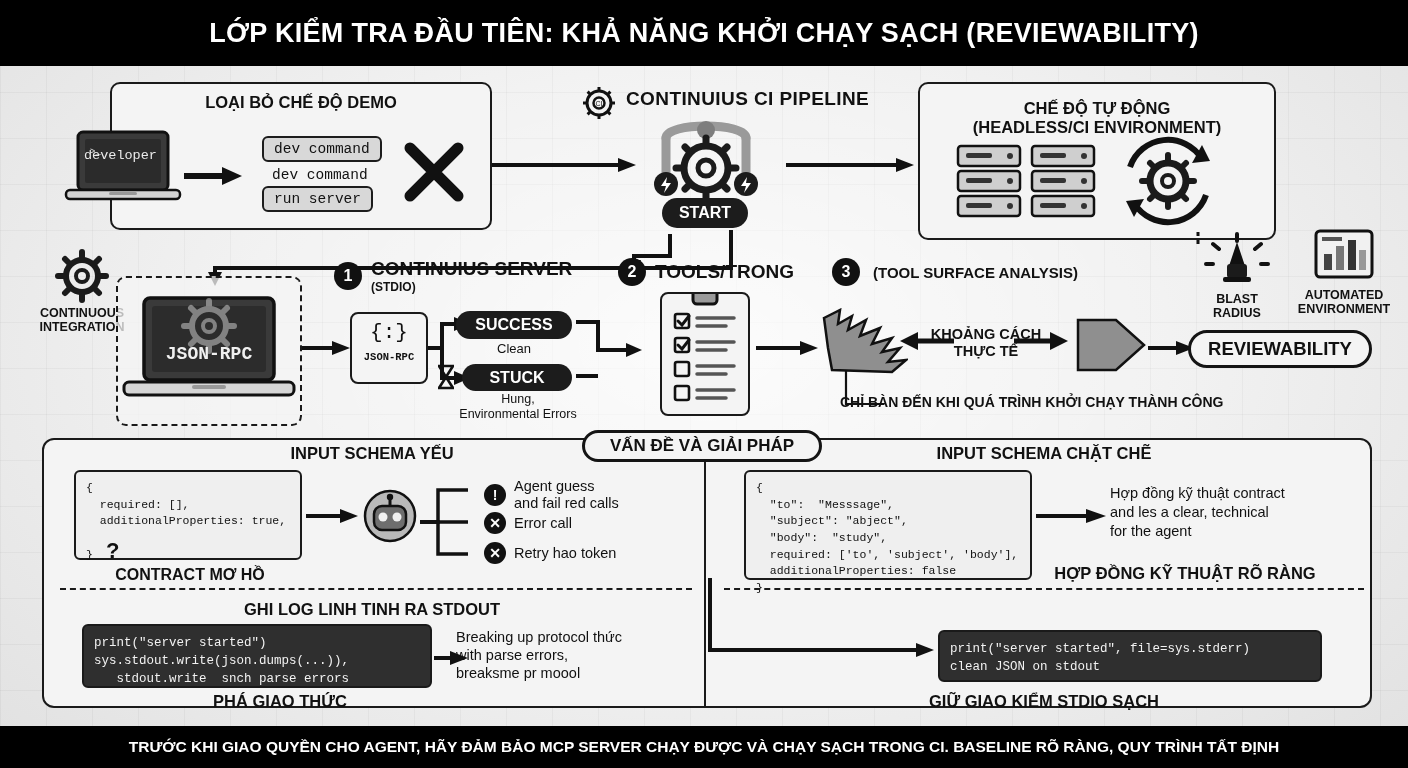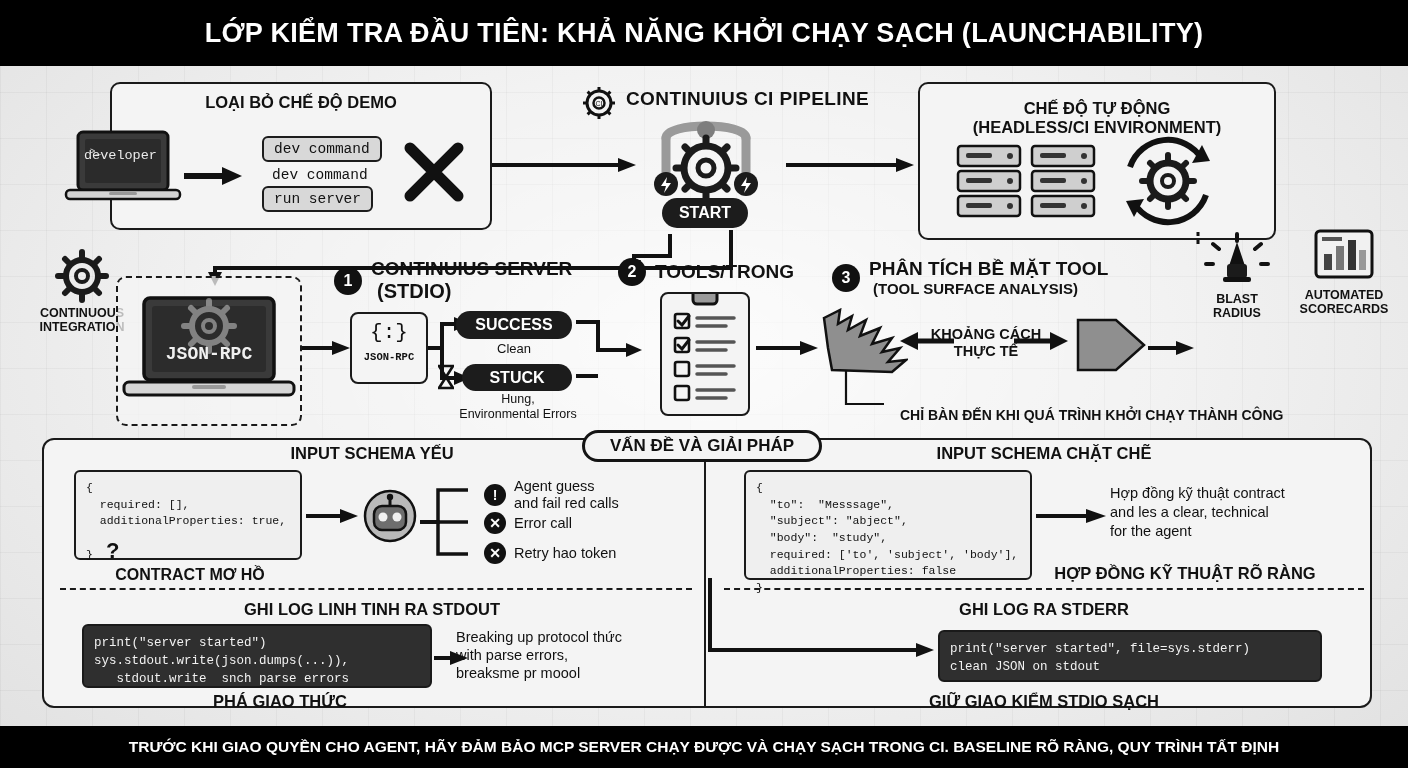--- a/index.html
+++ b/index.html
@@ -110,21 +110,21 @@
   }
 </style>
 </head>
 <body>
 
 <div class="page">
   <div class="bg-circuit nolbl"></div>
   <div class="bg-vign nolbl"></div>
 
   <div class="title-bar">
-    <div class="t">LỚP KIỂM TRA ĐẦU TIÊN: KHẢ NĂNG KHỞI CHẠY SẠCH (LAUNCHABILITY)</div>
+    <div class="t">LỚP KIỂM TRA ĐẦU TIÊN: KHẢ NĂNG KHỞI CHẠY SẠCH (REVIEWABILITY)</div>
   </div>
 
   <div class="panel" style="left:110px; top:82px; width:382px; height:148px;">
     <div class="hdr" style="margin-top:9px;">LOẠI BỎ CHẾ ĐỘ DEMO</div>
   </div>
 
   <div style="position:absolute; left:64px; top:128px; width:118px; height:88px;">
     <svg width="118" height="88" viewBox="0 0 118 88">
       <rect x="14" y="4" width="90" height="58" rx="5" fill="#3a3a3a" stroke="#111" stroke-width="3"></rect>
       <rect x="21" y="11" width="76" height="44" rx="2" fill="#2b2b2b"></rect>
@@ -272,21 +272,21 @@
         <rect x="3" y="3" width="56" height="46" rx="4" fill="#f1f1f1" stroke="#111" stroke-width="3"></rect>
         <rect x="11" y="26" width="8" height="16" fill="#444"></rect>
         <rect x="23" y="18" width="8" height="24" fill="#777"></rect>
         <rect x="35" y="12" width="8" height="30" fill="#333"></rect>
         <rect x="46" y="22" width="7" height="20" fill="#999"></rect>
         <rect x="9" y="9" width="20" height="4" fill="#555"></rect>
       </svg>
     </div>
     <div class="small-caption" style="margin-top:2px;">
       <span>AUTOMATED</span><br>
-      <span>SCORECARDS</span>
+      <span>ENVIRONMENT</span>
     </div>
   </div>
 
   <div style="position:absolute;left:26px;top:248px;width:112px;">
     <div style="display:flex;justify-content:center;">
       <svg width="58" height="56" viewBox="0 0 58 56">
         <g transform="translate(29,28)">
           <circle r="16" fill="none" stroke="#1b1b1b" stroke-width="6"></circle>
           <circle r="6" fill="none" stroke="#1b1b1b" stroke-width="4"></circle>
           <g stroke="#1b1b1b" stroke-width="6" stroke-linecap="round">
@@ -316,33 +316,32 @@
   <div style="position:absolute;left:1188px;top:232px;">
     <svg width="20" height="18" viewBox="0 0 20 18">
         <path d="M10 0 V16" stroke="#111" stroke-width="3" stroke-dasharray="4 4" fill="none"></path>
       </svg>
   </div>
 
   <div style="position:absolute;left:334px;top:258px;display:flex;align-items:center;gap:9px;">
     <span class="numcirc">1</span>
     <div>
       <div class="sec-title" style="font-size:19px;">CONTINUIUS SERVER</div>
-      <div style="font-size:20px;font-weight:bold;margin-left:6px;">(STDIO)</div>
+      <div style="font-size:12px;font-weight:bold;">(STDIO)</div>
     </div>
   </div>
 
   <div style="position:absolute;left:618px;top:258px;display:flex;align-items:center;gap:9px;">
     <span class="numcirc">2</span>
     <div class="sec-title" style="font-size:19px;">TOOLS/TRONG</div>
   </div>
 
   <div style="position:absolute;left:832px;top:258px;display:flex;align-items:center;gap:9px;">
     <span class="numcirc">3</span>
     <div>
-      <div class="sec-title" style="font-size:19px;">PHÂN TÍCH BỀ MẶT TOOL</div>
       <div style="font-size:15px;font-weight:bold;margin-left:4px;">(TOOL SURFACE ANALYSIS)</div>
     </div>
   </div>
 
   <div class="panel dashed" style="left:116px;top:276px;width:186px;height:150px;"></div>
   <div style="position:absolute;left:120px;top:292px;">
     <svg width="178" height="128" viewBox="0 0 178 128">
       <rect x="24" y="6" width="130" height="82" rx="6" fill="#3a3a3a" stroke="#111" stroke-width="3.5"></rect>
       <rect x="32" y="14" width="114" height="66" rx="3" fill="#2c2c2c"></rect>
       <rect x="4" y="90" width="170" height="13" rx="5" fill="#d6d6d6" stroke="#111" stroke-width="3"></rect>
@@ -455,27 +454,28 @@
       <path d="M2 6 H40 L68 31 L40 56 H2 Z" fill="#8f8f8f" stroke="#111" stroke-width="2.5"></path>
     </svg>
   </div>
   <div style="position:absolute;left:1148px;top:338px;">
     <svg width="48" height="20" viewBox="0 0 48 20">
         <path d="M0 10 H30" stroke="#111" stroke-width="4" fill="none"></path>
         <path d="M28 3 L46 10 L28 17 Z" fill="#111"></path>
       </svg>
   </div>
 
+  <div class="pill pill-light" style="position:absolute;left:1188px;top:330px;width:184px;height:38px;font-size:18.5px;">REVIEWABILITY</div>
 
   <div style="position:absolute;left:840px;top:368px;">
     <svg width="48" height="44" viewBox="0 0 48 44">
         <path d="M6 2 V36 H44" stroke="#111" stroke-width="2.2" fill="none"></path>
       </svg>
   </div>
-  <div style="position:absolute;left:900px;top:394px;font-size:14px;font-weight:bold;margin-top:13px;">CHỈ BÀN ĐẾN KHI QUÁ TRÌNH KHỞI CHẠY THÀNH CÔNG</div>
+  <div style="position:absolute;left:840px;top:394px;font-size:14px;font-weight:bold;">CHỈ BÀN ĐẾN KHI QUÁ TRÌNH KHỞI CHẠY THÀNH CÔNG</div>
 
   <div class="panel" style="left:42px;top:438px;width:1330px;height:270px;border-radius:12px;"></div>
   <div style="position:absolute;left:704px;top:438px;width:2px;height:270px;background:#1a1a1a;"></div>
 
   <div class="pill pill-light" style="position:absolute;left:582px;top:430px;width:240px;height:32px;font-size:17px;z-index:5;">VẤN ĐỀ VÀ GIẢI PHÁP</div>
 
   <div style="position:absolute;left:62px;top:444px;width:620px;text-align:center;font-size:16.5px;font-weight:bold;">INPUT SCHEMA YẾU</div>
 
   <div class="code code-light" style="position:absolute;left:74px;top:470px;width:228px;height:90px;">{
   required: [],
@@ -557,21 +557,20 @@
         <path d="M50 3 L70 10 L50 17 Z" fill="#111"></path>
       </svg>
   </div>
   <div style="position:absolute;left:1110px;top:484px;width:260px;font-size:14.5px;line-height:1.3;white-space:pre;">Hợp đồng kỹ thuật contract
 and les a clear, technical
 for the agent</div>
   <div style="position:absolute;left:1000px;top:564px;width:370px;text-align:center;font-size:16.5px;font-weight:bold;">HỢP ĐỒNG KỸ THUẬT RÕ RÀNG</div>
 
   <div style="position:absolute;left:724px;top:588px;width:640px;border-top:2px dashed #1a1a1a;"></div>
 
-  <div style="position:absolute;left:724px;top:600px;width:640px;text-align:center;font-size:16.5px;font-weight:bold;">GHI LOG RA STDERR</div>
   <div class="code code-dark" style="position:absolute;left:938px;top:630px;width:384px;height:52px;font-size:12.5px;">print("server started", file=sys.stderr)
 clean JSON on stdout</div>
   <div style="position:absolute;left:706px;top:578px;">
     <svg width="234" height="80" viewBox="0 0 234 80">
       <path d="M4 0 V72 H212" stroke="#111" stroke-width="4" fill="none"></path>
       <path d="M210 65 L228 72 L210 79 Z" fill="#111"></path>
     </svg>
   </div>
   <div style="position:absolute;left:724px;top:692px;width:640px;text-align:center;font-size:16.5px;font-weight:bold;">GIỮ GIAO KIỂM STDIO SẠCH</div>
 

